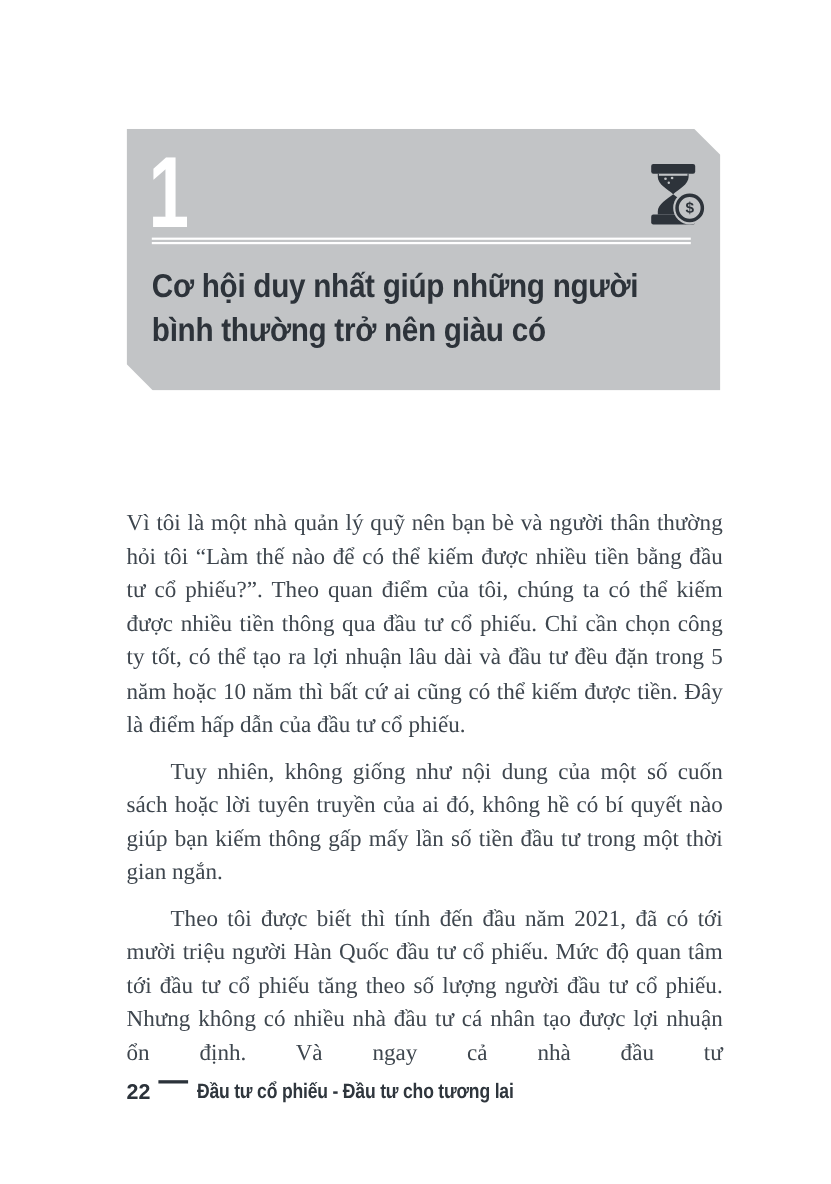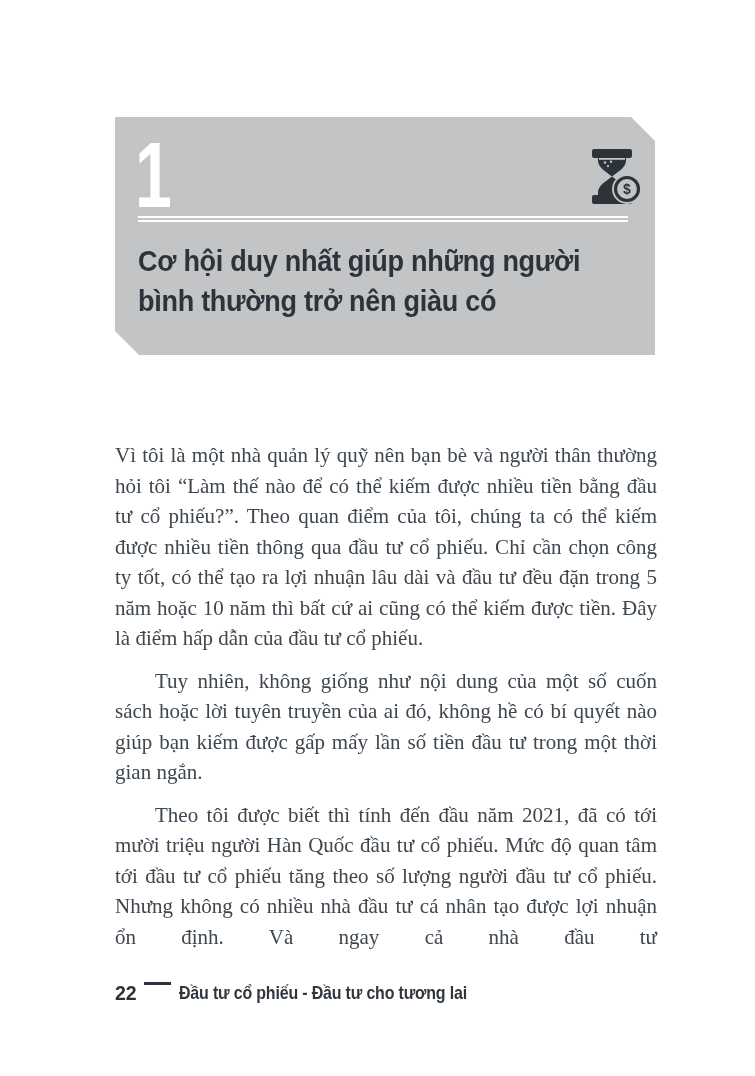--- a/index.html
+++ b/index.html
@@ -63,21 +63,21 @@
     letter-spacing: -0.3px;
     transform: scaleX(0.9);
     transform-origin: left top;
   }
   .chapter-title .title-line { display: block; white-space: nowrap; }
 
   
   .body-text {
     position: absolute;
     left: 115px;
-    top: 440px;
+    top: 460px;
     width: 542px;
     color: #3e464e;
     font-family: "Liberation Serif", serif;
     font-size: 21px;
     line-height: 30.5px;
     text-align: justify;
   }
   .body-text p { margin: 0 0 12px 0; }
   .body-text p.indent { text-indent: 40px; }
   .body-text p.continued { text-align-last: justify; margin-bottom: 17px; }
@@ -143,21 +143,21 @@
     <div class="double-rule"></div>
 
     <h1 class="chapter-title">
       <span class="title-line">Cơ hội duy nhất giúp những người</span>
       <span class="title-line">bình thường trở nên giàu có</span>
     </h1>
   </header>
 
   <main class="body-text">
     <p class="para">Vì tôi là một nhà quản lý quỹ nên bạn bè và người thân thường hỏi tôi “Làm thế nào để có thể kiếm được nhiều tiền bằng đầu tư cổ phiếu?”. Theo quan điểm của tôi, chúng ta có thể kiếm được nhiều tiền thông qua đầu tư cổ phiếu. Chỉ cần chọn công ty tốt, có thể tạo ra lợi nhuận lâu dài và đầu tư đều đặn trong 5 năm hoặc 10 năm thì bất cứ ai cũng có thể kiếm được tiền. Đây là điểm hấp dẫn của đầu tư cổ phiếu.</p>
-    <p class="para indent">Tuy nhiên, không giống như nội dung của một số cuốn sách hoặc lời tuyên truyền của ai đó, không hề có bí quyết nào giúp bạn kiếm được gấp mấy lần số tiền đầu tư trong một thời gian ngắn.</p>
+    <p class="para indent">Tuy nhiên, không giống như nội dung của một số cuốn sách hoặc lời tuyên truyền của ai đó, không hề có bí quyết nào giúp bạn kiếm thông gấp mấy lần số tiền đầu tư trong một thời gian ngắn.</p>
     <p class="para indent continued">Theo tôi được biết thì tính đến đầu năm 2021, đã có tới mười triệu người Hàn Quốc đầu tư cổ phiếu. Mức độ quan tâm tới đầu tư cổ phiếu tăng theo số lượng người đầu tư cổ phiếu. Nhưng không có nhiều nhà đầu tư cá nhân tạo được lợi nhuận ổn định. Và ngay cả nhà đầu tư</p>
   </main>
 
   <footer class="page-footer">
     <span class="page-number">22</span>
     <span class="footer-dash"></span>
     <span class="footer-book-title">Đầu tư cổ phiếu - Đầu tư cho tương lai</span>
   </footer>
 
 </div>

